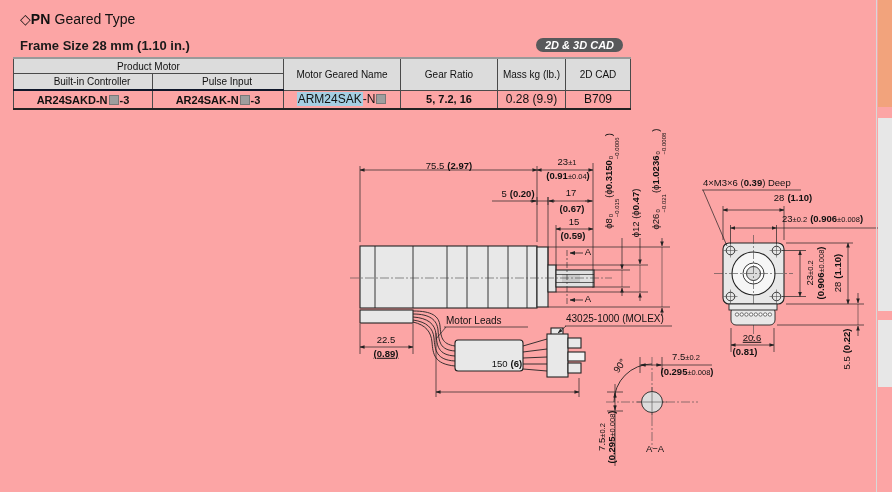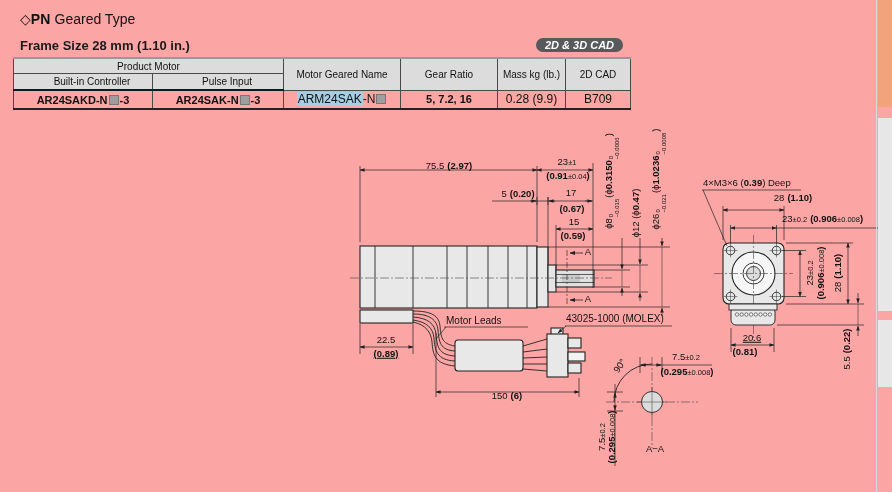--- a/index.html
+++ b/index.html
@@ -263,21 +263,21 @@
       </span><span>(ϕ</span><span class="b">1.0236</span><span class="tol">
         <span>0</span>
         <span>−0.0008</span>
       </span><span>)</span></div>
   <div class="dim ctr" style="left:588px;top:252px;">A</div>
   <div class="dim ctr" style="left:588px;top:299px;">A</div>
   <div class="lbl" style="left:446px;top:315px;">Motor Leads</div>
   <div class="lbl" style="left:566px;top:313px;">43025-1000 (MOLEX)</div>
   <div class="dim ctr" style="left:386px;top:340px;"><span>22.5</span></div>
   <div class="dim ctr" style="left:386px;top:354px;text-decoration:underline;"><span class="b">(0.89)</span></div>
-  <div class="dim ctr" style="left:507px;top:396px;text-align:right;"><span>150</span><span class="b sp">(6)</span></div>
+  <div class="dim ctr" style="left:507px;top:364px;text-align:right;"><span>150</span><span class="b sp">(6)</span></div>
 
   <div class="dim" style="left:703px;top:178px;"><span>4×M3×6 (</span><span class="b">0.39</span><span>) Deep</span></div>
   <div class="dim ctr" style="left:753px;top:198px;margin-left:40px;"><span>28</span><span class="b sp">(1.10)</span></div>
   <div class="dim" style="left:782px;top:214px;text-align:right;"><span>23</span><span class="sm">±0.2</span><span class="b sp">(0.906</span><span class="sm">±0.008</span><span class="b">)</span></div>
   <div class="dim rot" style="left:810px;top:273px;"><span>23</span><span class="sm">±0.2</span></div>
   <div class="dim rot" style="left:821px;top:273px;"><span class="b">(0.906</span><span class="sm">±0.008</span><span class="b">)</span></div>
   <div class="dim rot" style="left:838px;top:273px;"><span>28</span><span class="b sp">(1.10)</span></div>
   <div class="dim ctr" style="left:752px;top:338px;text-decoration:underline;"><span>20.6</span></div>
   <div class="dim ctr" style="left:725px;top:352px;margin-left:20px;"><span class="b">(0.81)</span></div>
   <div class="dim rot" style="left:847px;top:349px;"><span>5.5</span><span class="b sp">(0.22)</span></div>

